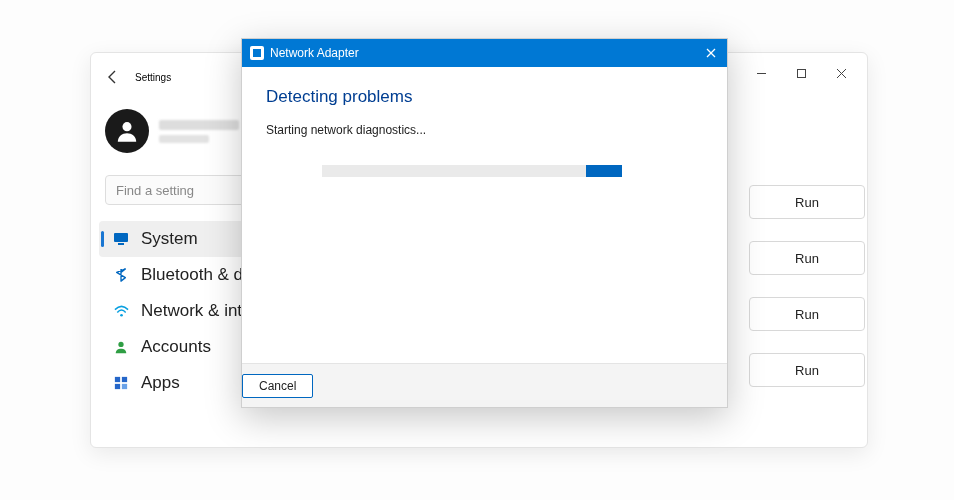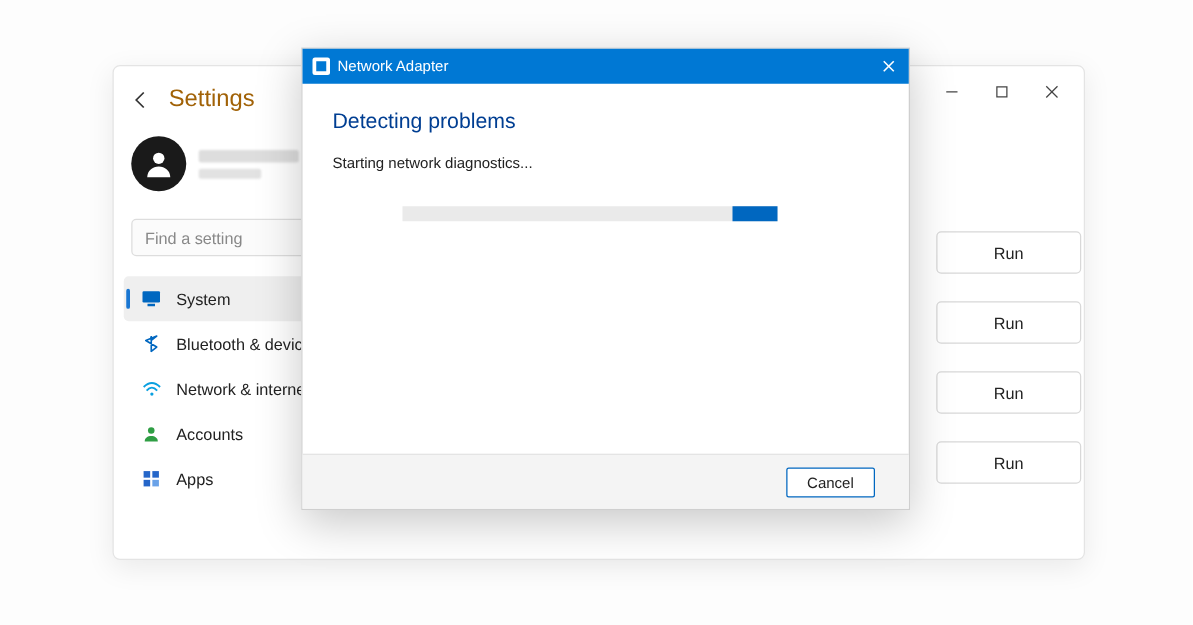--- a/index.html
+++ b/index.html
@@ -16,41 +16,41 @@
   .settings-titlebar {
     position:absolute; top:0; left:0; right:0; height:40px;
     display:flex; justify-content:flex-end; align-items:center;
     padding-right:6px;
   }
   .winctrl { width:40px; height:28px; display:flex; align-items:center; justify-content:center; color:#444; }
   .winctrl svg { width:11px; height:11px; }
 
   .back-area { position:absolute; left:14px; top:16px; display:flex; align-items:center; gap:14px; }
   .back-arrow { width:16px; height:16px; color:#333; }
-  .settings-title { font-size:19px; color:#a16207; }
+  .settings-title { font-size:10px; color:#000000; }
 
   .profile { position:absolute; left:14px; top:56px; display:flex; align-items:center; gap:10px; }
   .avatar { width:44px; height:44px; border-radius:50%; background:#1a1a1a; display:flex; align-items:center; justify-content:center; }
   .avatar svg { width:26px; height:26px; fill:#fff; }
   .profile-text .line1 { width:80px; height:10px; background:#ddd; border-radius:2px; filter:blur(1px); margin-bottom:5px; }
   .profile-text .line2 { width:50px; height:8px; background:#e2e2e2; border-radius:2px; filter:blur(1px); }
 
   .search-box {
     position:absolute; left:14px; top:122px; width:230px; height:30px;
     border:1px solid #ddd; border-radius:4px; background:#fbfbfb;
     padding:0 8px; font-size:13px; color:#666;
     display:flex; align-items:center;
   }
   .search-input { border:none; outline:none; background:transparent; font-size:13px; width:100%; color:#333; }
   .search-input::placeholder { color:#888; }
 
   .nav { position:absolute; left:8px; top:168px; width:242px; }
   .nav-item {
     height:36px; display:flex; align-items:center; gap:12px;
-    padding-left:14px; font-size:13px; color:#222; border-radius:4px;
+    padding-left:14px; font-size:17px; color:#222; border-radius:4px;
     position:relative;
   }
   .nav-item.active { background:#efefef; }
   .nav-item.active::before {
     content:""; position:absolute; left:2px; top:10px; width:3px; height:16px;
     background:#1976d2; border-radius:2px;
   }
   .nav-icon { width:16px; height:16px; display:flex; align-items:center; justify-content:center; }
 
   
@@ -82,21 +82,21 @@
   .trouble-body { flex:1; padding:20px 28px 12px 24px; }
   .trouble-heading { color:#003e92; font-size:17px; font-weight:400; margin-bottom:16px; }
   .trouble-status { font-size:12px; color:#222; margin-bottom:28px; }
   .progress {
     margin-left:56px; width:300px; height:12px; background:#eaeaea; position:relative;
   }
   .progress-fill { position:absolute; right:0; top:0; height:100%; width:36px; background:#0067c0; }
 
   .trouble-footer {
     height:44px; border-top:1px solid #e4e4e4; background:#f4f4f4;
-    display:flex; align-items:center; justify-content:flex-end; padding-right:27px;
+    display:flex; align-items:center; padding-right:27px;
   }
   .cancel-btn {
     height:24px; padding:0 16px; border:1px solid #0067c0; background:#fff;
     font-size:12px; color:#222; border-radius:2px;
   }
 </style>
 </head>
 <body>
 <div class="canvas">
 

